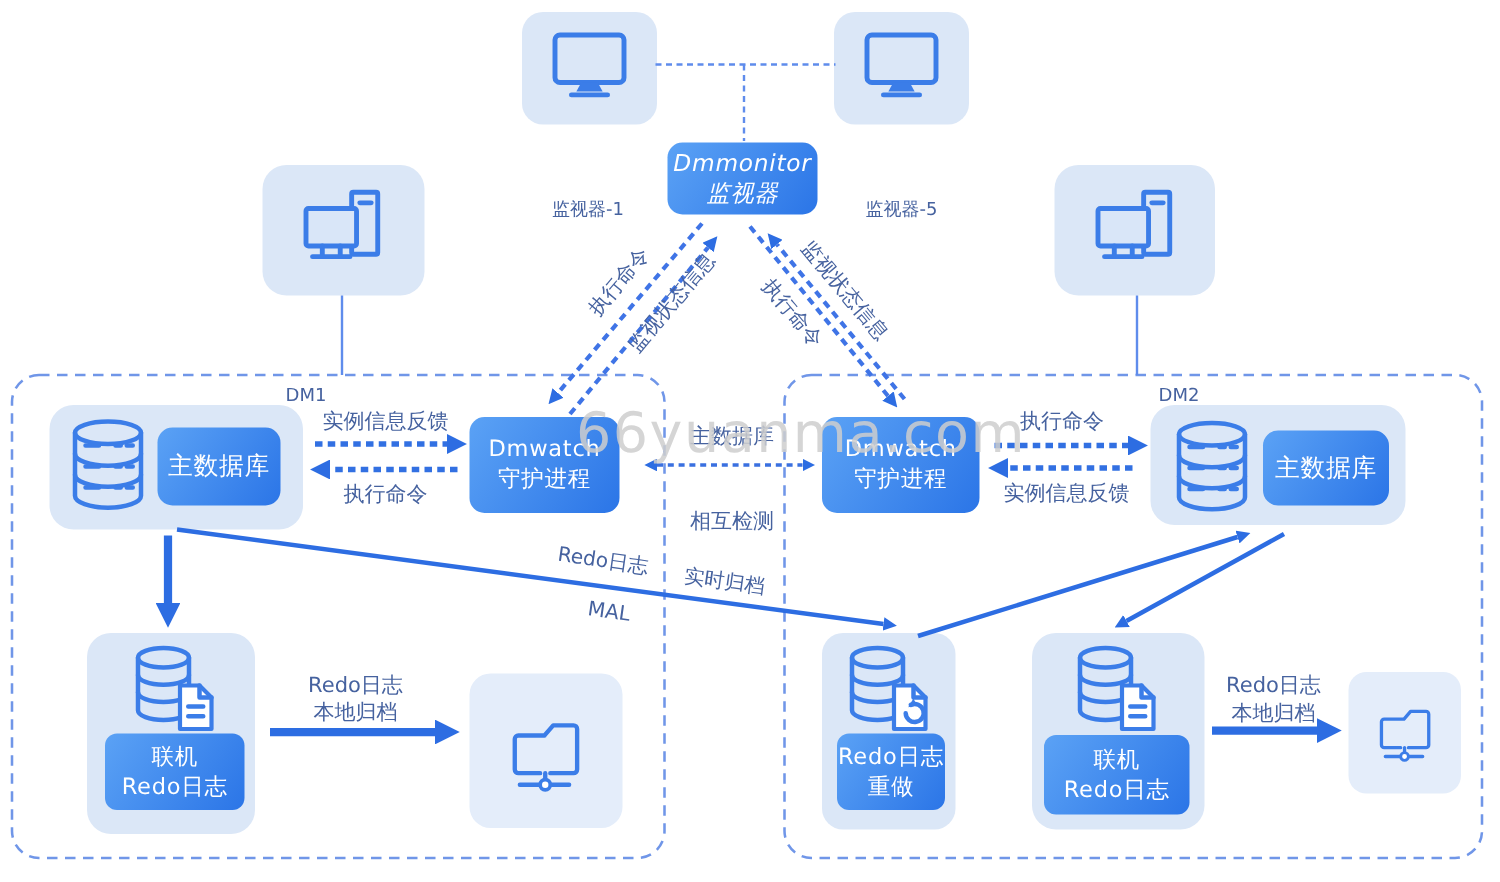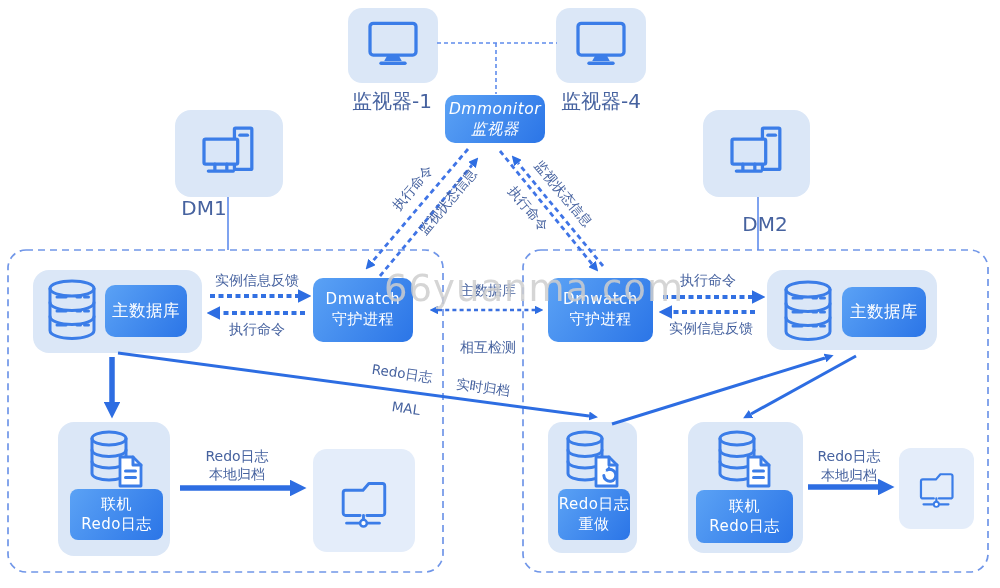--- a/index.html
+++ b/index.html
@@ -17,21 +17,21 @@
     display:flex;flex-direction:column;align-items:center;justify-content:center;
     text-align:center;line-height:1.32;font-size:15px;letter-spacing:.5px;
   }
   .bluebox .ln{white-space:nowrap;}
   .connector{position:absolute;left:0;top:0;z-index:2;}
   .icon{position:absolute;color:#3b7de8;z-index:3;}
   .lbl{
     position:absolute;z-index:4;color:#46629f;font-size:14px;white-space:nowrap;
     transform:translate(-50%,-50%);
   }
-  .lbl.big{font-size:20px;}
+  .lbl.big{font-size:12px;margin-top:39px;}
   .lbl.r-neg50{transform:translate(-50%,-50%) rotate(-50deg);font-size:13.5px;}
   .lbl.r-50{transform:translate(-50%,-50%) rotate(50deg);font-size:13.5px;}
   .lbl.r-8{transform:translate(-50%,-50%) rotate(8deg);font-size:13.5px;}
   .wm{
     position:absolute;left:384px;top:267px;z-index:6;font-size:37px;
     color:#cecece;opacity:.85;letter-spacing:1px;
   }
   
   .cluster{fill:none;stroke:#7096e8;stroke-width:1.7;stroke-dasharray:7 5;}
   .thin-dash{fill:none;stroke:#5f8cec;stroke-width:1.6;stroke-dasharray:4 3;}
@@ -201,23 +201,23 @@
   <div class="bluebox" style="left:558px;top:489px;width:72px;height:51px;border-radius:8px;">
     <span class="ln">Redo日志</span>
     <span class="ln">重做</span>
   </div>
   <div class="bluebox" style="left:696px;top:490px;width:97px;height:53px;border-radius:8px;">
     <span class="ln">联机</span>
     <span class="ln">Redo日志</span>
   </div>
 
   <div class="lbl big" style="left:392px;top:101px;">监视器-1</div>
-  <div class="lbl big" style="left:601px;top:101px;">监视器-4</div>
-  <div class="lbl big" style="left:204px;top:208px;">DM1</div>
-  <div class="lbl big" style="left:765px;top:224px;">DM2</div>
+  <div class="lbl big" style="left:601px;top:101px;">监视器-5</div>
+  <div class="lbl big" style="left:204px;top:224px;">DM1</div>
+  <div class="lbl big" style="left:786px;top:224px;">DM2</div>
 
   <div class="lbl" style="left:257px;top:281px;">实例信息反馈</div>
   <div class="lbl" style="left:257px;top:330px;">执行命令</div>
   <div class="lbl" style="left:708px;top:281px;">执行命令</div>
   <div class="lbl" style="left:711px;top:329px;">实例信息反馈</div>
 
   <div class="lbl" style="left:488px;top:291px;">主数据库</div>
   <div class="lbl" style="left:488px;top:348px;">相互检测</div>
 
   <div class="lbl r-neg50" style="left:413px;top:188px;">执行命令</div>

